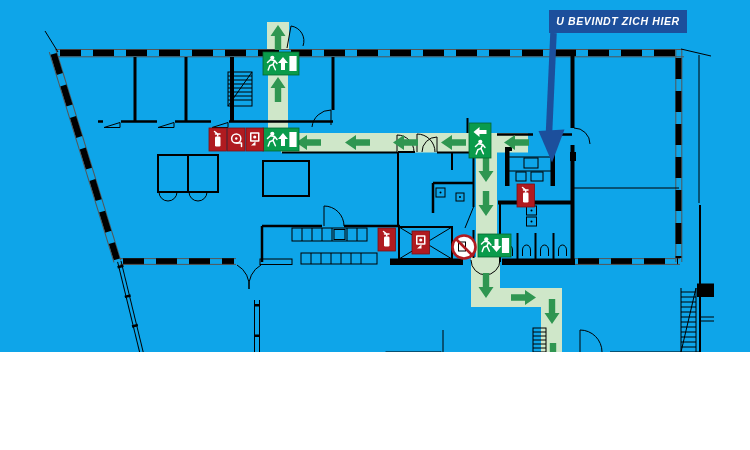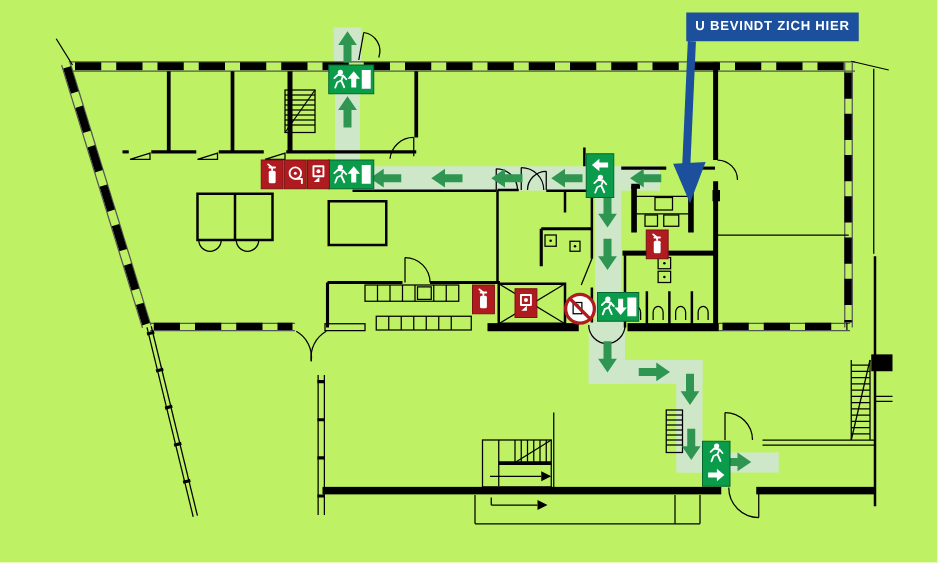--- a/index.html
+++ b/index.html
@@ -1,17 +1,17 @@
 <!DOCTYPE html>
 <html style="--route-fill: #cfe7c9; --route-arrow: #2f9651; --sign-green: #0a9b4b; --safety-red: #b01b20; --marker-blue: #1c4f9c; --wall: #000000; --background: #ffffff;"><head>
 <meta charset="utf-8">
 <style>
   html,body{margin:0;padding:0;background:#fff;}
-  #stage{position:relative;width:750px;height:450px;background:#bef264;overflow:hidden;
-         font-family:"Liberation Sans",sans-serif;}
+  #stage{position:relative;width:750px;height:352px;background:#0ea5e9;overflow:hidden;
+         font-family:"Liberation Sans",sans-serif;font-style:italic;}
   svg{position:absolute;left:0;top:0;}
   
   .w   {stroke:#000;fill:none;}
   .thin{stroke:#000;stroke-width:1;fill:none;}
   .arc {stroke:#000;stroke-width:1;fill:none;}
   .winbase{stroke:#555;stroke-width:1;fill:none;}
   .windash{stroke:#000;stroke-width:6.5;fill:none;stroke-dasharray:21 12;}
   .tickdash{stroke:#000;stroke-width:6;fill:none;stroke-dasharray:2.5 28;}
   
   .route {fill:var(--route-fill,#cfe7c9);}

